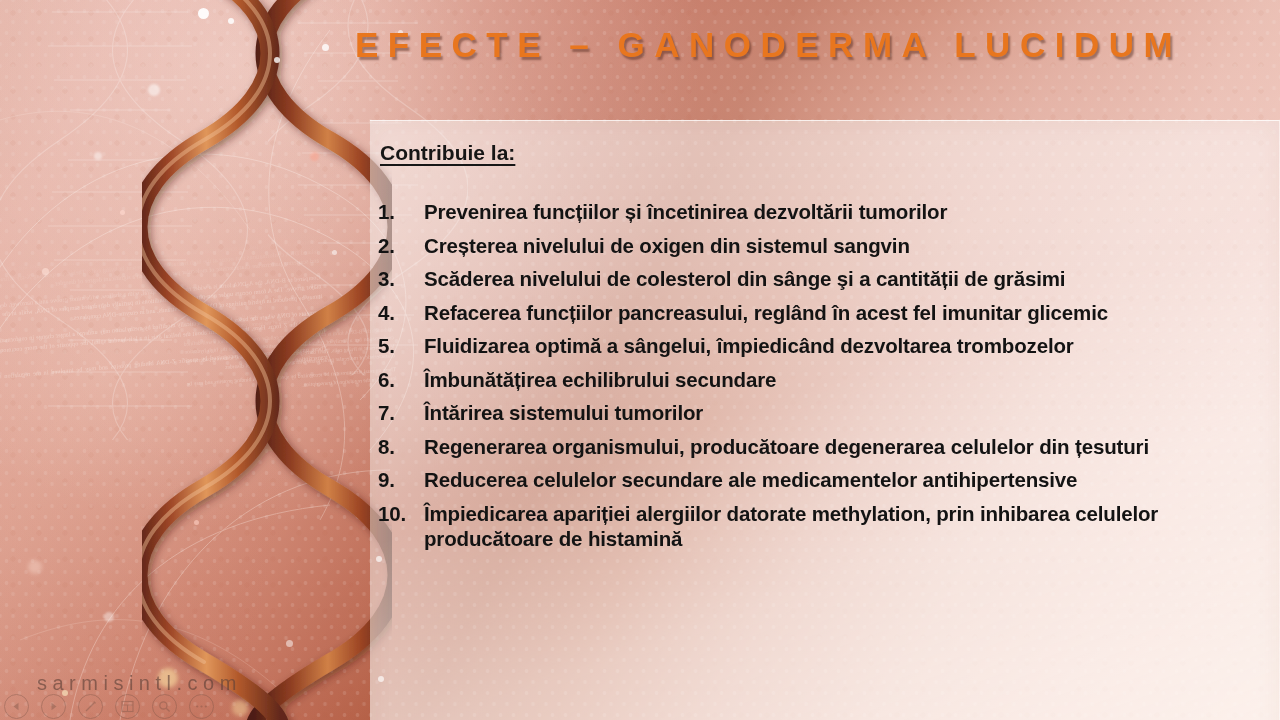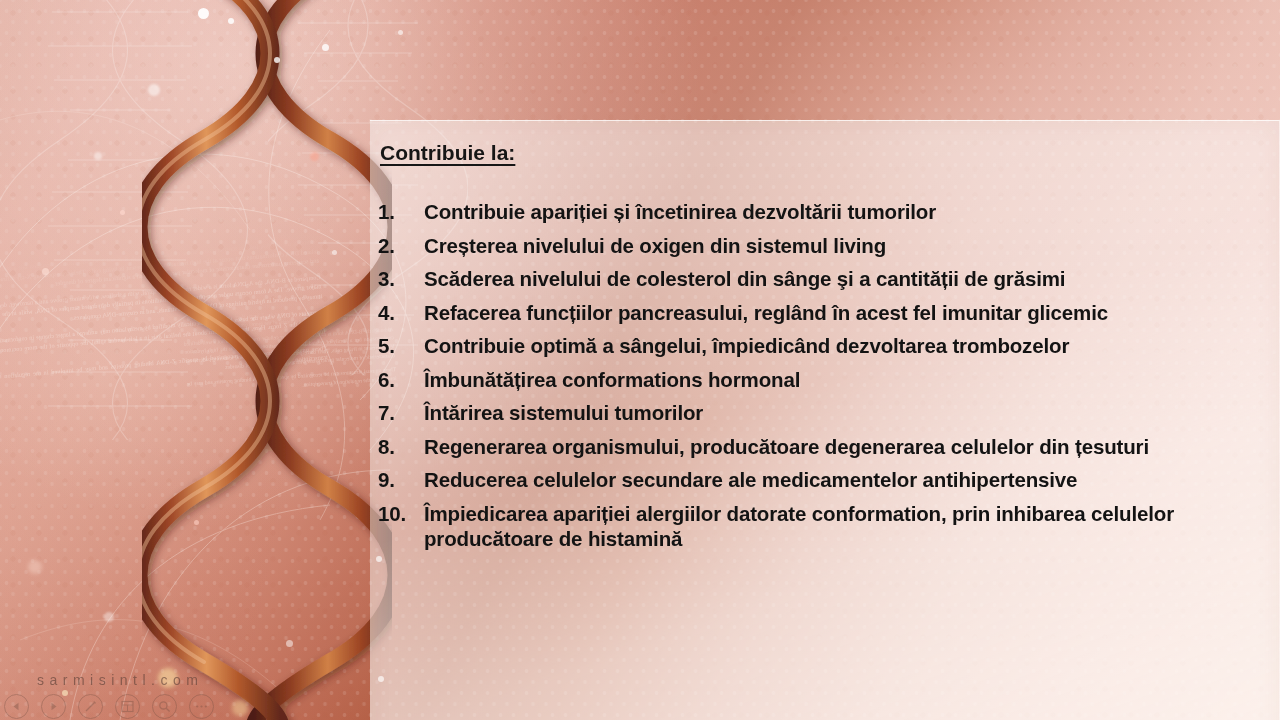--- a/index.html
+++ b/index.html
@@ -142,21 +142,21 @@
     text-align:left;
     padding-left:8px;
     box-sizing:border-box;
   }
   #effects-list li .txt{flex:1 1 auto;}
   #effects-list li:last-child{margin-bottom:0;}
 
   
   #watermark{
     position:absolute;left:37px;top:672px;
-    font-size:14px;letter-spacing:5.5px;
+    font-size:20px;letter-spacing:5.5px;
     color:#5e4037;opacity:0.62;
     font-family:"Liberation Sans", sans-serif;
   }
 
   
   #presentation-controls{
     position:absolute;left:0px;top:694px;
     display:flex;align-items:center;gap:12px;padding-left:4px;
     opacity:0.34;
   }
@@ -318,63 +318,66 @@
   <div class="bokeh" style="left:28px;top:560px;width:14px;height:14px;background:#ffe7dc;opacity:0.35;filter:blur(2px);"></div>
   <div class="bokeh" style="left:104px;top:612px;width:10px;height:10px;background:#ffffff;opacity:0.4;filter:blur(1px);"></div>
   <div class="bokeh" style="left:286px;top:640px;width:7px;height:7px;background:#ffffff;opacity:0.5;"></div>
   <div class="bokeh" style="left:158px;top:668px;width:20px;height:20px;background:#ffe9a8;opacity:0.55;filter:blur(2px);"></div>
   <div class="bokeh" style="left:232px;top:700px;width:16px;height:16px;background:#ffe9a8;opacity:0.4;filter:blur(2px);"></div>
   <div class="bokeh" style="left:62px;top:690px;width:6px;height:6px;background:#fff2c8;opacity:0.6;"></div>
   <div class="bokeh" style="left:376px;top:556px;width:6px;height:6px;background:#ffffff;opacity:0.7;"></div>
   <div class="bokeh" style="left:378px;top:676px;width:6px;height:6px;background:#ffffff;opacity:0.7;"></div>
   <div class="bokeh" style="left:194px;top:520px;width:5px;height:5px;background:#ffd2c4;opacity:0.6;"></div>
 
+  <div id="title-bar">
+    <div id="slide-title">EFECTE  –  GANODERMA  LUCIDUM</div>
+  </div>
 
   <div id="content-panel">
     <div id="panel-heading">Contribuie la:</div>
     <ul id="effects-list">
         <li>
           <span class="num">1.</span>
-          <span class="txt">Contribuie apariției și încetinirea dezvoltării tumorilor</span>
+          <span class="txt">Prevenirea funcțiilor și încetinirea dezvoltării tumorilor</span>
         </li>
         <li>
           <span class="num">2.</span>
-          <span class="txt">Creșterea nivelului de oxigen din sistemul living</span>
+          <span class="txt">Creșterea nivelului de oxigen din sistemul sangvin</span>
         </li>
         <li>
           <span class="num">3.</span>
           <span class="txt">Scăderea nivelului de colesterol din sânge şi a cantității de grăsimi</span>
         </li>
         <li>
           <span class="num">4.</span>
           <span class="txt">Refacerea funcțiilor pancreasului, reglând în acest fel imunitar glicemic</span>
         </li>
         <li>
           <span class="num">5.</span>
-          <span class="txt">Contribuie optimă a sângelui, împiedicând dezvoltarea trombozelor</span>
+          <span class="txt">Fluidizarea optimă a sângelui, împiedicând dezvoltarea trombozelor</span>
         </li>
         <li>
           <span class="num">6.</span>
-          <span class="txt">Îmbunătățirea conformations hormonal</span>
+          <span class="txt">Îmbunătățirea echilibrului secundare</span>
         </li>
         <li>
           <span class="num">7.</span>
           <span class="txt">Întărirea sistemului tumorilor</span>
         </li>
         <li>
           <span class="num">8.</span>
           <span class="txt">Regenerarea organismului, producătoare degenerarea celulelor din țesuturi</span>
         </li>
         <li>
           <span class="num">9.</span>
           <span class="txt">Reducerea celulelor secundare ale medicamentelor antihipertensive</span>
         </li>
         <li>
           <span class="num">10.</span>
-          <span class="txt">Împiedicarea apariției alergiilor datorate conformation, prin inhibarea celulelor producătoare de histamină</span>
+          <span class="txt">Împiedicarea apariției alergiilor datorate methylation, prin inhibarea celulelor producătoare de histamină</span>
         </li>
       </ul>
   </div>
 
   <div id="watermark">sarmisintl.com</div>
 
   <div id="presentation-controls">
     <div class="ctrl">
       <svg width="9" height="9" viewBox="0 0 9 9">
         <polygon points="6.5,0.8 6.5,8.2 1.5,4.5" fill="currentColor"></polygon>

